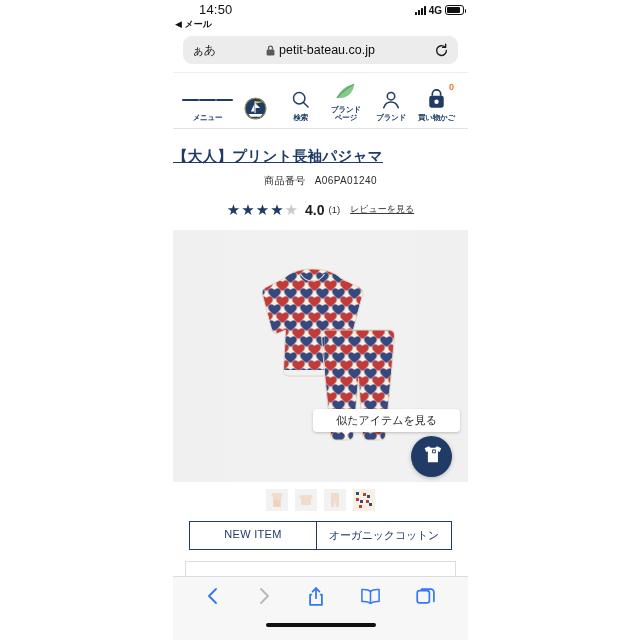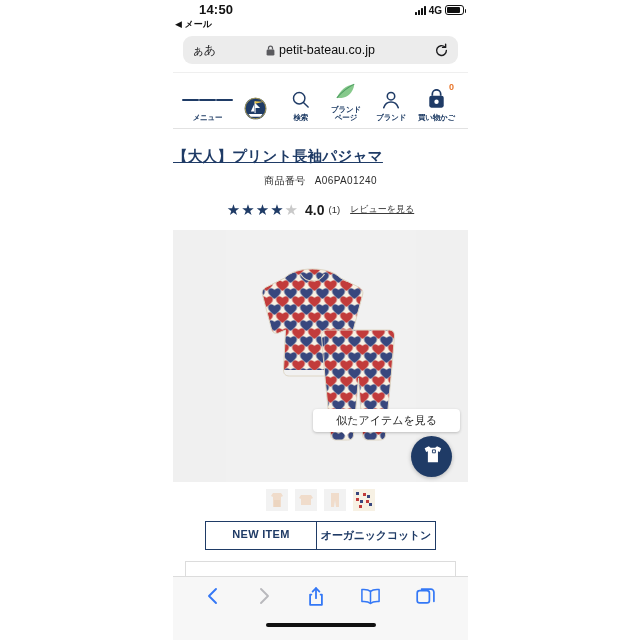--- a/index.html
+++ b/index.html
@@ -28,21 +28,21 @@
   .statusbar {
     height: 34px;
     position: relative;
     background: #ffffff;
   }
   .sb-time {
     position: absolute;
     left: 26px;
     top: 2px;
     font-size: 13px;
-    font-weight: bold;
+    font-weight: normal;
     color: #111;
     letter-spacing: 0.2px;
   }
   .sb-back {
     position: absolute;
     left: 2px;
     top: 18px;
     font-size: 9px;
     color: #111;
     font-weight: bold;
@@ -307,23 +307,23 @@
   }
 
   
   .tags {
     display: flex;
     justify-content: center;
     margin-top: 10px;
   }
   .tag {
     border: 1px solid #1f3b66;
-    padding: 6px 0;
+    padding: 6px 8px;
     font-size: 11px;
-    font-weight: bold;
+    font-weight: normal;
     color: #1f3b66;
     text-align: center;
     letter-spacing: 0.3px;
   }
   .tag.new { width: 110px; }
   .tag.org { width: 118px; border-left: none; letter-spacing: -0.2px; }
 
   
   .colorbox {
     margin: 11px 12px 0 12px;

